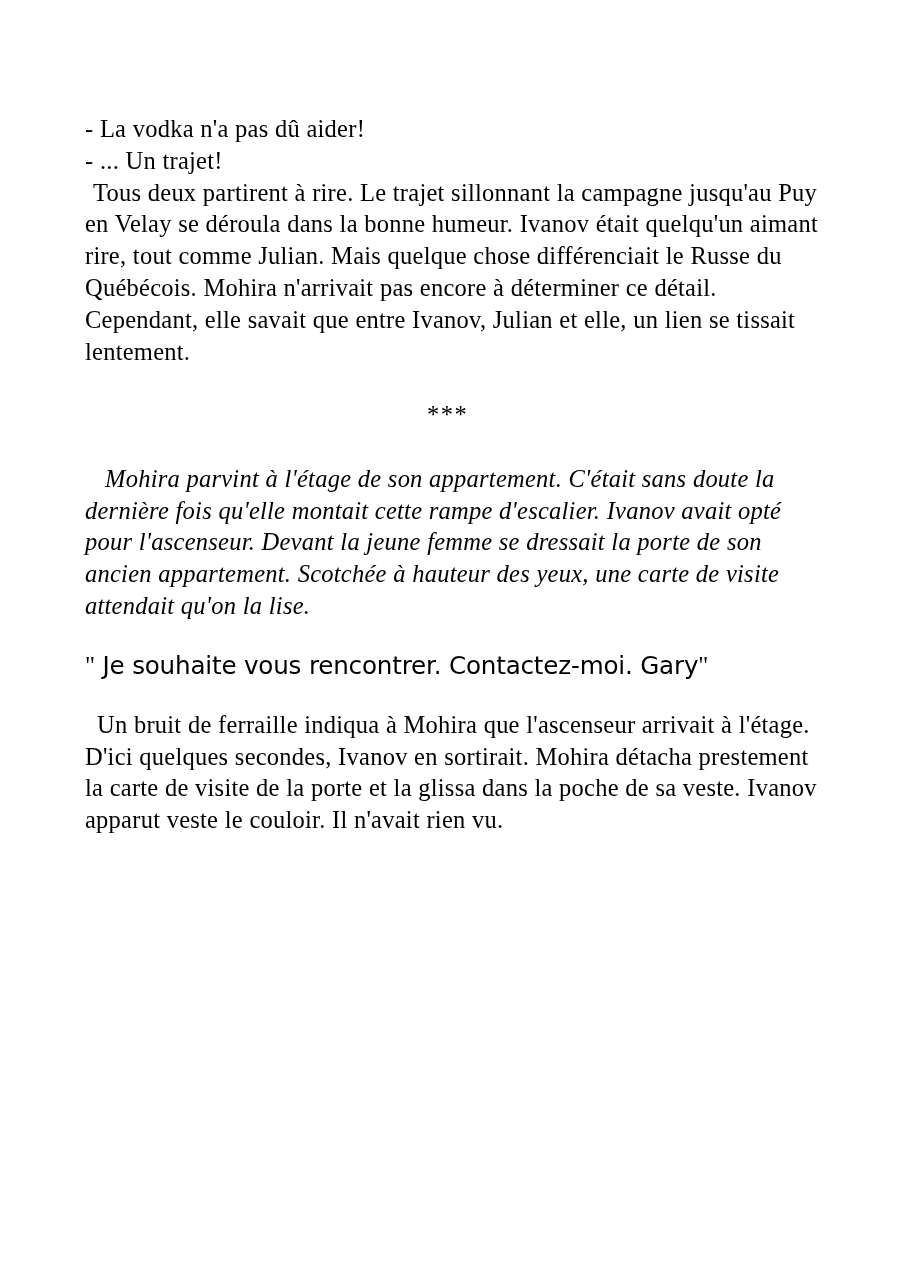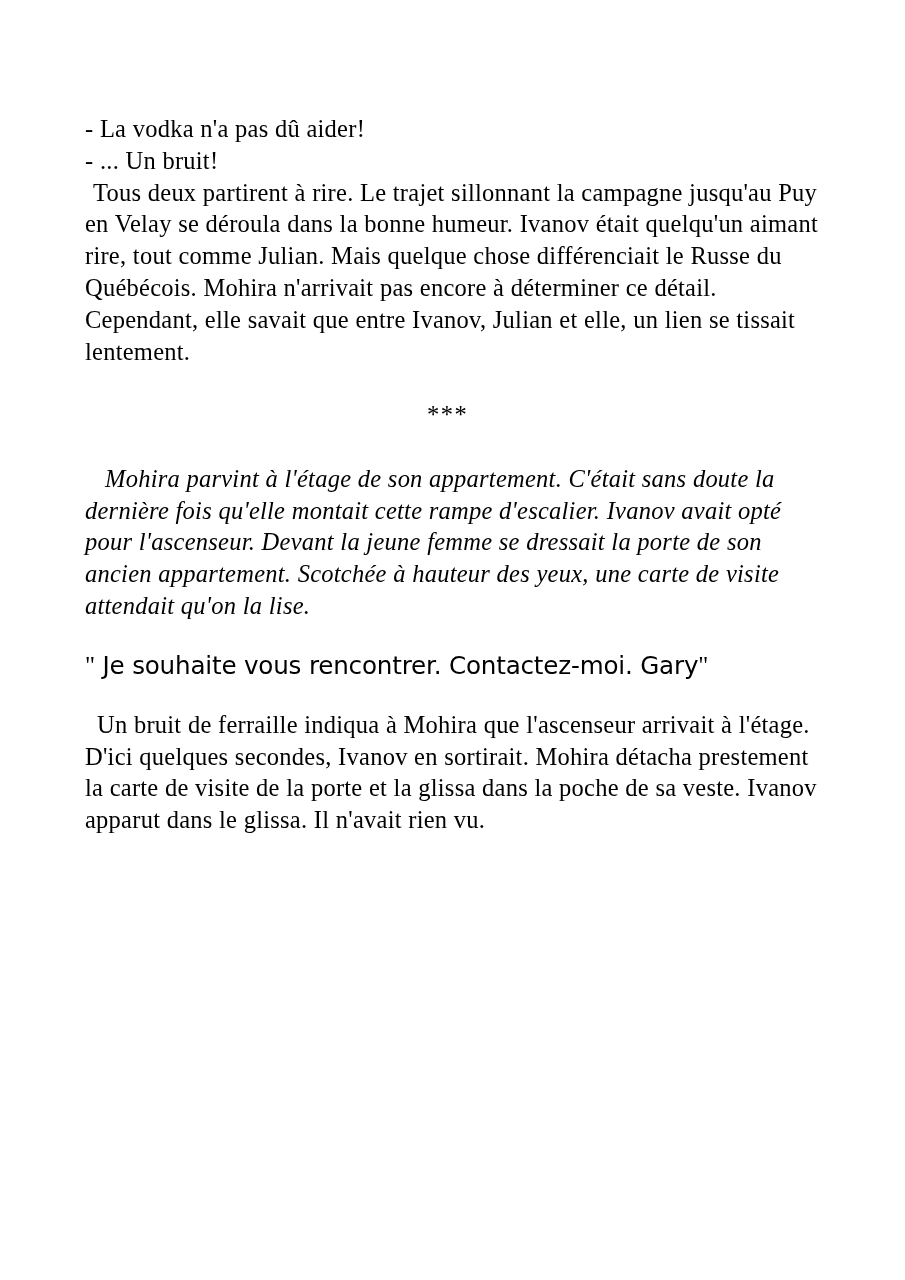--- a/index.html
+++ b/index.html
@@ -101,35 +101,35 @@
   }
 </style>
 </head>
 <body>
 
 <div class="page">
   <div class="text-column">
 
     <div class="dialogue-block">
       <p class="para line">- La vodka n'a pas dû aider!</p>
-      <p class="para line">- ... Un bruit!</p>
+      <p class="para line">- ... Un trajet!</p>
     </div>
 
     <p class="para para-cont"> Tous deux partirent à rire. Le trajet sillonnant la campagne jusqu'au Puy en Velay se déroula dans la bonne humeur. Ivanov était quelqu'un aimant rire, tout comme Julian. Mais quelque chose différenciait le Russe du Québécois. Mohira n'arrivait pas encore à déterminer ce détail. Cependant, elle savait que entre Ivanov, Julian et elle, un lien se tissait lentement.</p>
 
     <div class="blank-line"></div>
 
     <div class="scene-break">***</div>
 
     <div class="blank-line"></div>
 
     <p class="para para-indent">Mohira parvint à l'étage de son appartement. C'était sans doute la dernière fois qu'elle montait cette rampe d'escalier. Ivanov avait opté pour l'ascenseur. Devant la jeune femme se dressait la porte de son ancien appartement. Scotchée à hauteur des yeux, une carte de visite attendait qu'on la lise.</p>
 
     <div class="blank-line-sm"></div>
 
     <div class="card-note"><span class="q">"</span><span> Je souhaite vous rencontrer. Contactez-moi. Gary</span><span class="q">"</span></div>
 
     <div class="blank-line-sm"></div>
 
-    <p class="para para-indent-sm">Un bruit de ferraille indiqua à Mohira que l'ascenseur arrivait à l'étage. D'ici quelques secondes, Ivanov en sortirait. Mohira détacha prestement la carte de visite de la porte et la glissa dans la poche de sa veste. Ivanov apparut dans le glissa. Il n'avait rien vu.</p>
+    <p class="para para-indent-sm">Un bruit de ferraille indiqua à Mohira que l'ascenseur arrivait à l'étage. D'ici quelques secondes, Ivanov en sortirait. Mohira détacha prestement la carte de visite de la porte et la glissa dans la poche de sa veste. Ivanov apparut veste le couloir. Il n'avait rien vu.</p>
 
   </div>
 </div>
 
 </body></html>

